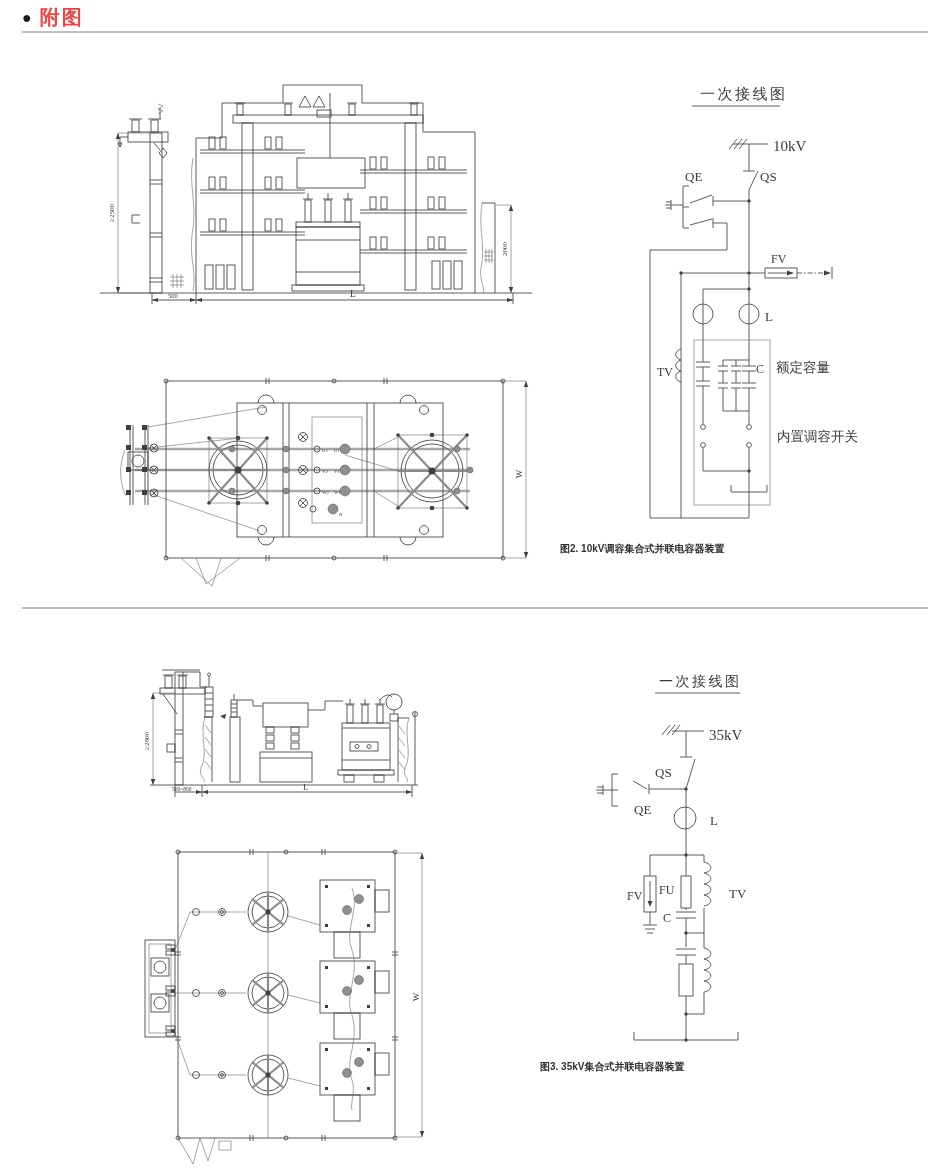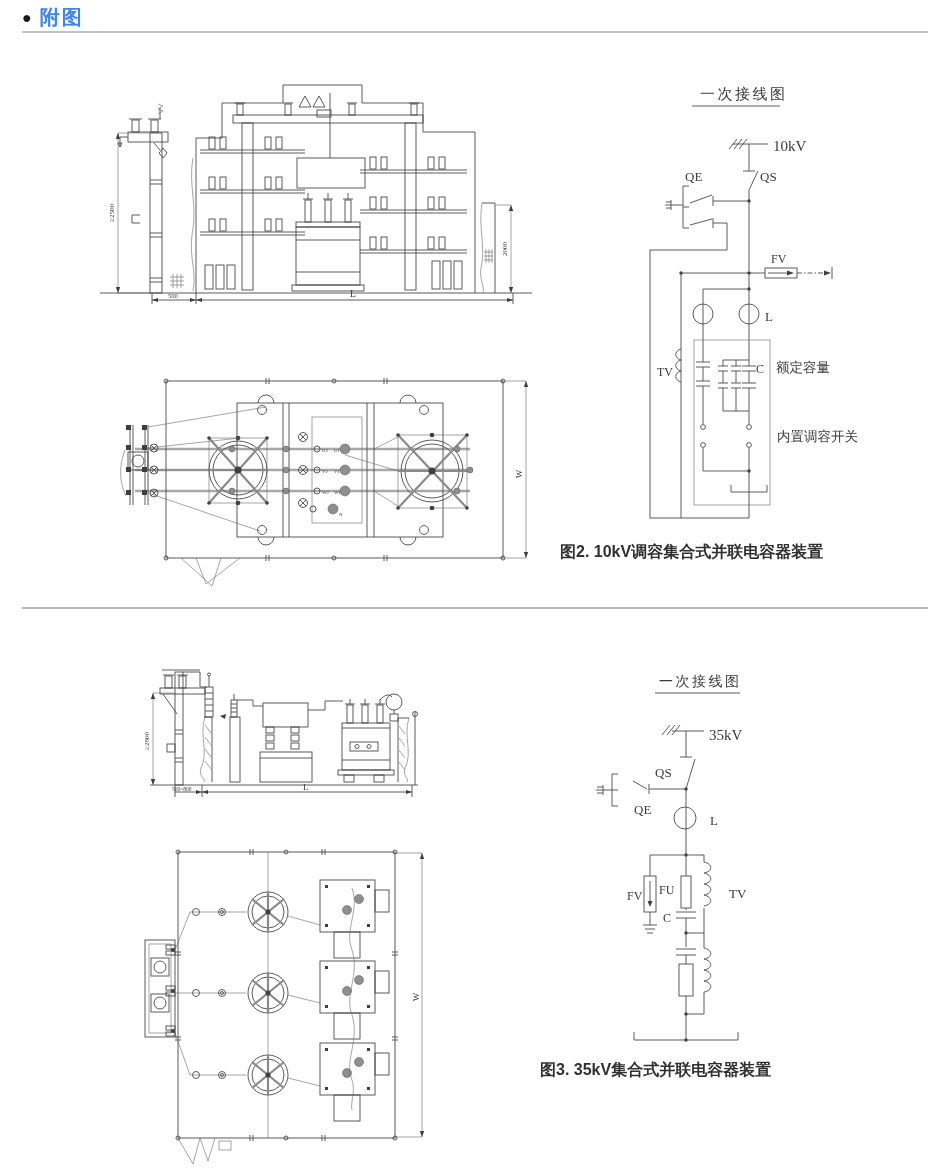--- a/index.html
+++ b/index.html
@@ -1,23 +1,23 @@
 <!DOCTYPE html>
 <html><head>
 <meta charset="utf-8">
 <style>
   html,body{margin:0;padding:0;background:#ffffff;}
   body{width:950px;height:1169px;position:relative;overflow:hidden;
        font-family:"Liberation Sans",sans-serif;color:#222;}
   .abs{position:absolute;}
   #hdr{left:22px;top:4px;display:flex;align-items:center;gap:8px;}
   #hdr .bullet{font-size:16px;color:#1a1a1a;line-height:1;}
-  #hdr .title{font-size:20px;font-weight:bold;color:#3b82f6;letter-spacing:2px;}
+  #hdr .title{font-size:20px;font-weight:bold;color:#ef4444;letter-spacing:2px;}
   .rule{height:2px;background:#c2c2c2;}
-  .caption{font-size:16px;font-weight:bold;color:#303030;white-space:nowrap;}
+  .caption{font-size:10px;font-weight:bold;color:#303030;white-space:nowrap;}
   svg{position:absolute;overflow:visible;}
   svg text{font-family:"Liberation Serif",serif;fill:#3a3a3a;}
   svg .cjk{font-family:"Liberation Serif",serif;}
   .ln{stroke:#4a4a4a;stroke-width:0.9;fill:none;}
   .thin{stroke:#6a6a6a;stroke-width:0.6;fill:none;}
   .rail{stroke:#a8a8a8;stroke-width:2.4;fill:none;}
   .spoke{stroke:#8a8a8a;stroke-width:2.2;fill:none;}
   .dot{fill:#3f3f3f;stroke:none;}
   .gdot{fill:#8f8f8f;stroke:#555;stroke-width:0.5;}
   .arr{fill:#3f3f3f;stroke:none;}

